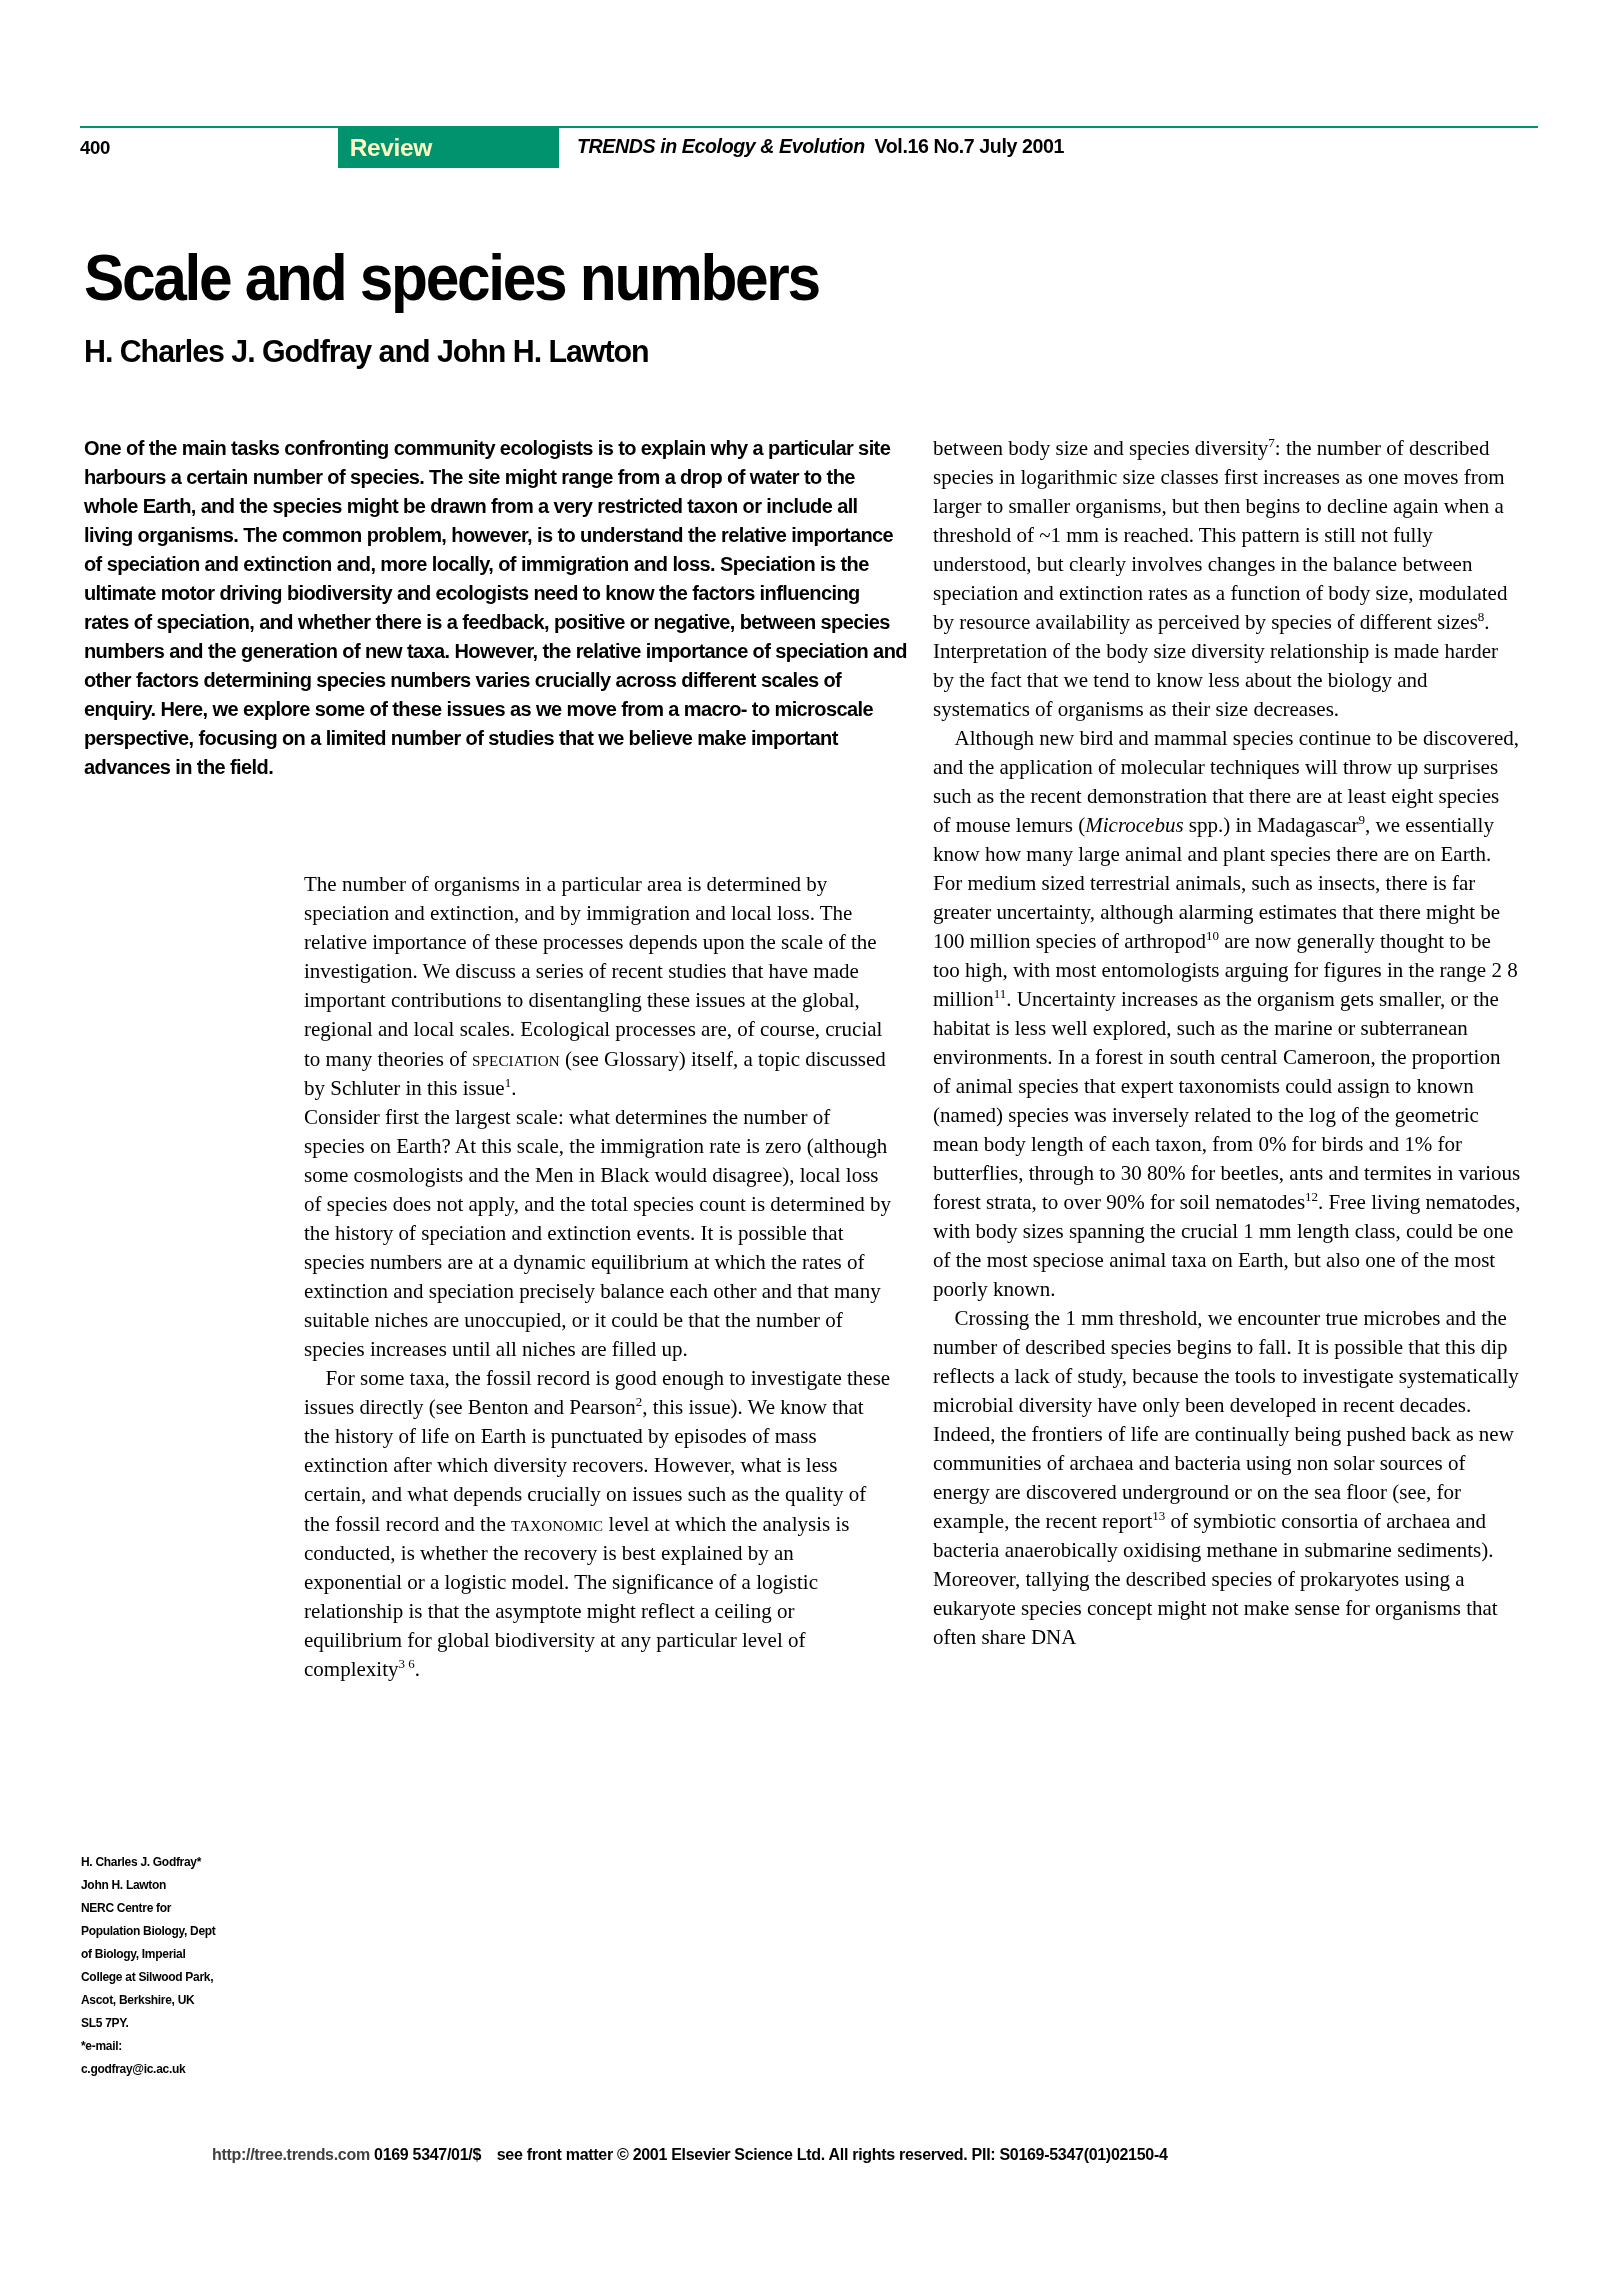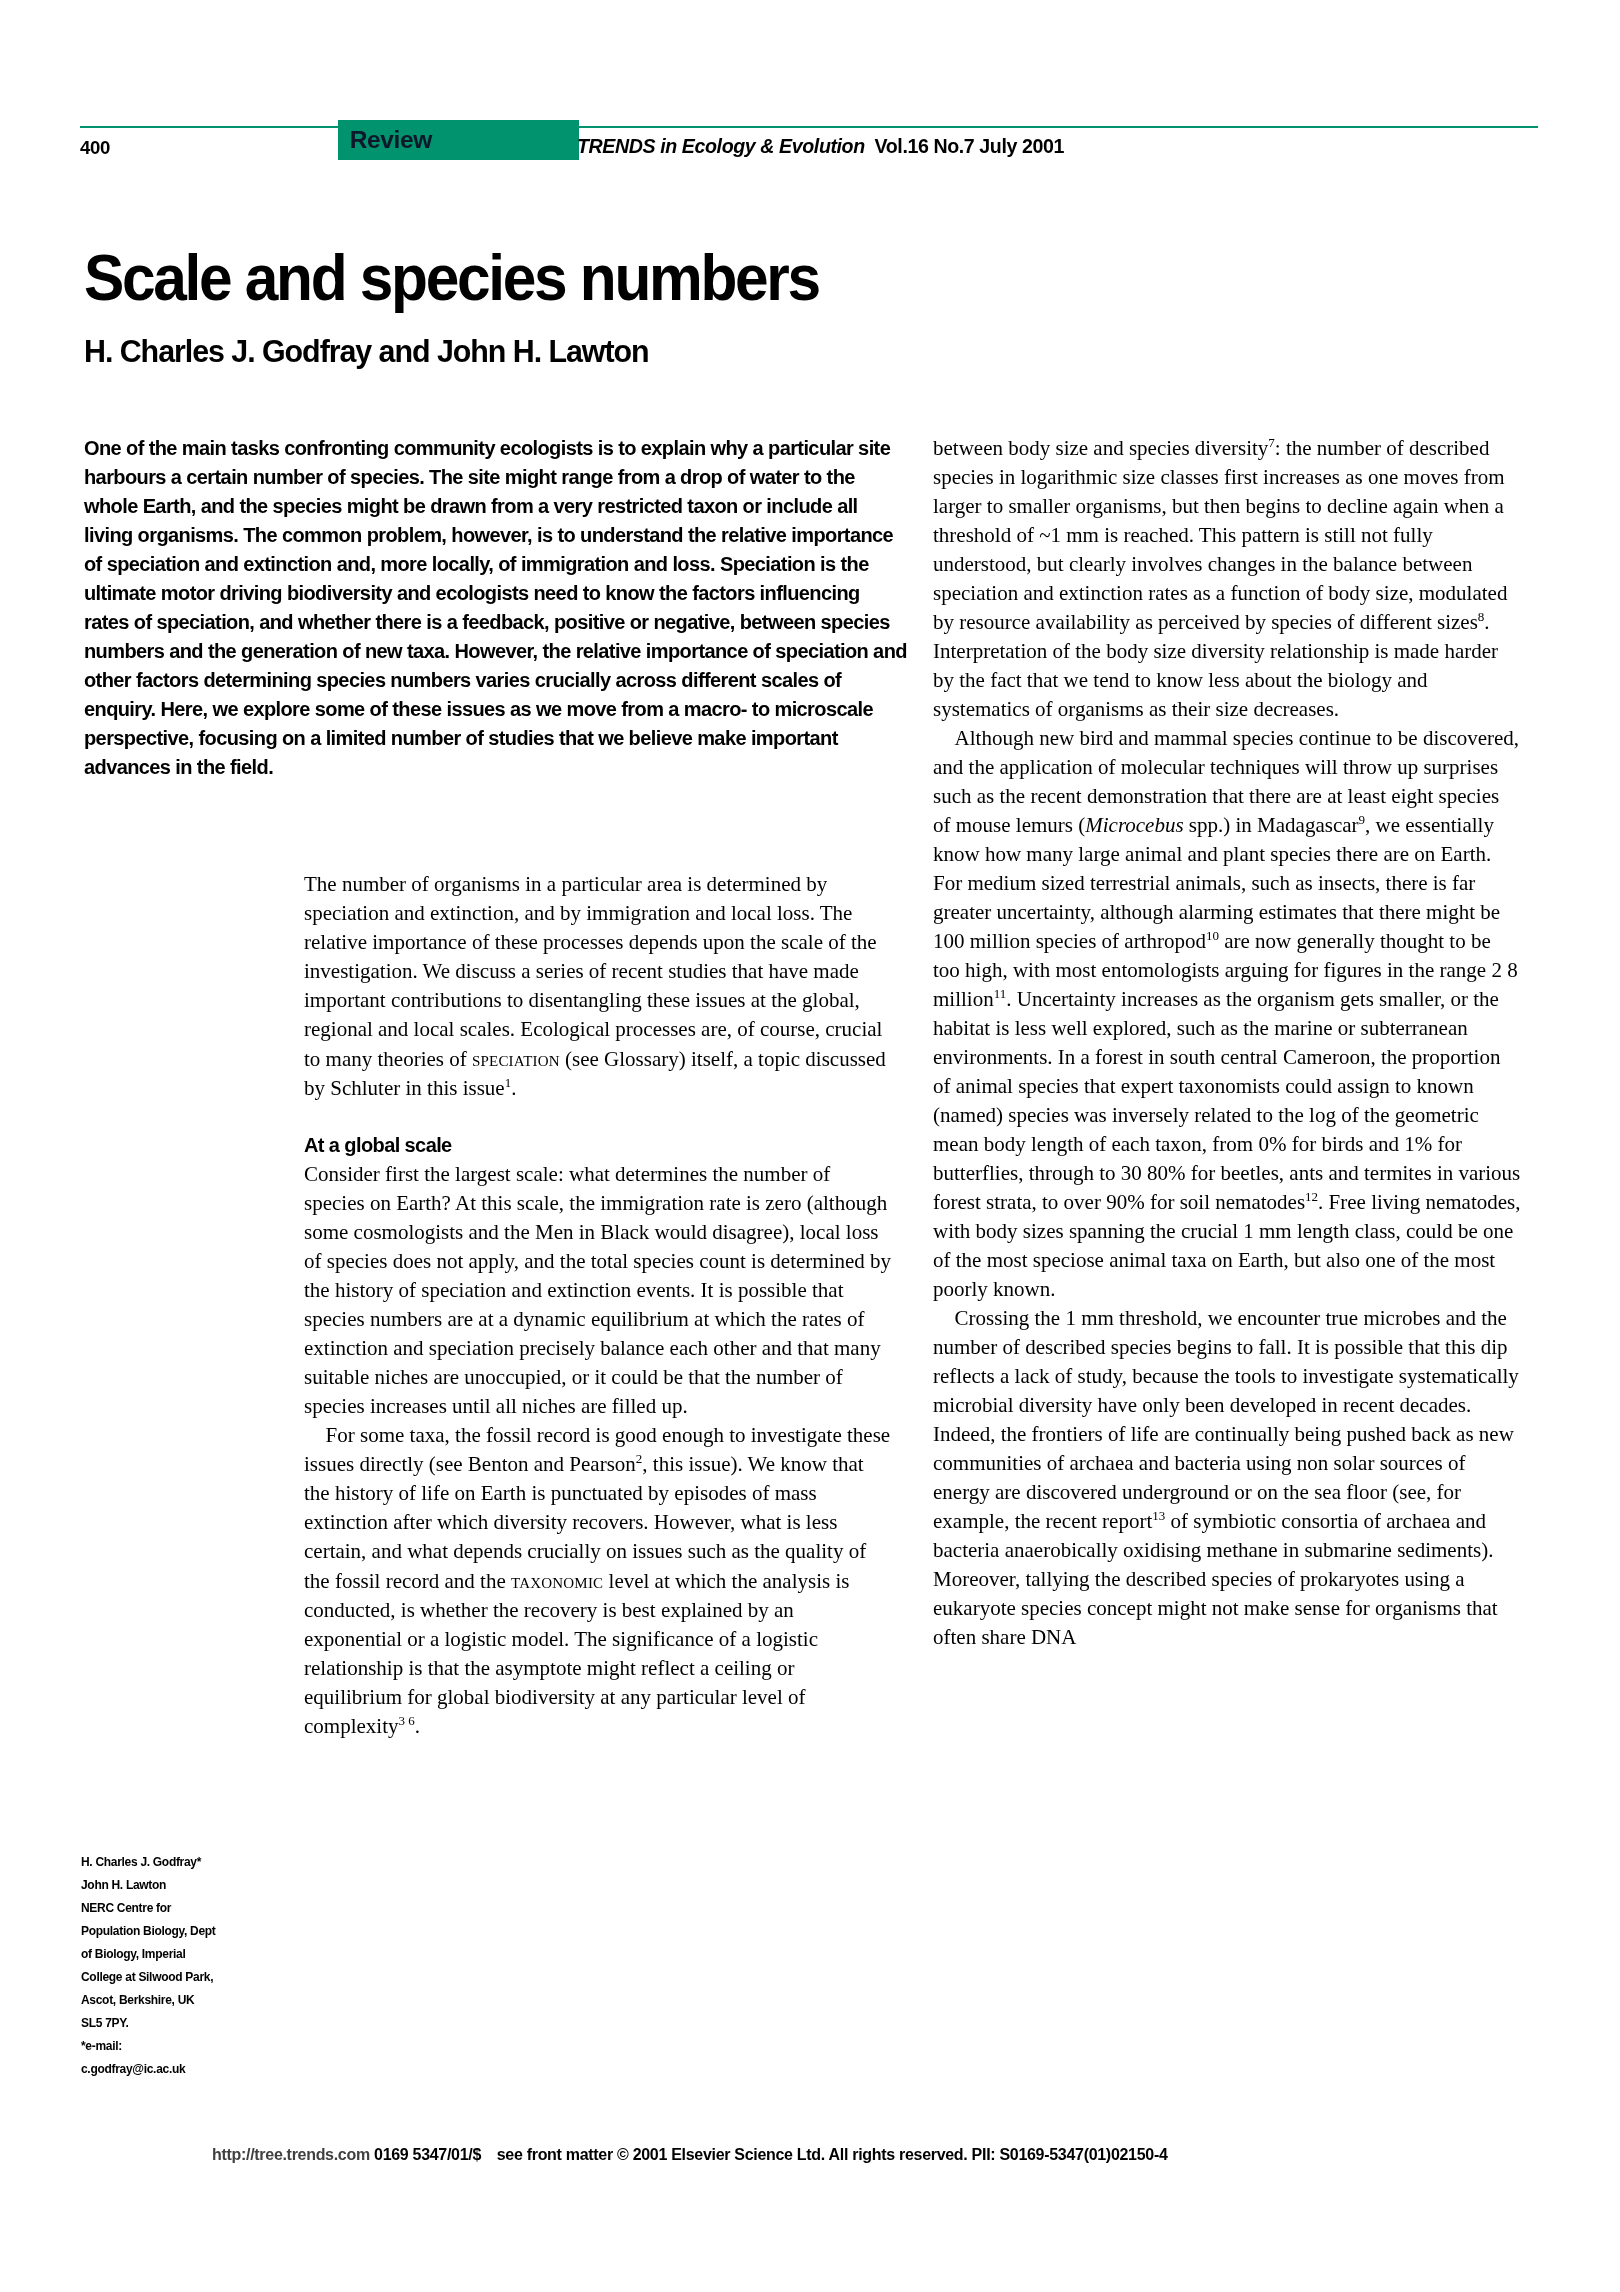--- a/index.html
+++ b/index.html
@@ -39,25 +39,25 @@
     left: 80px;
     top: 137px;
     font-family: "Liberation Sans", "DejaVu Sans", sans-serif;
     font-weight: bold;
     font-size: 18.6px;
     letter-spacing: -0.3px;
   }
   .review-tag {
     position: absolute;
     left: 338px;
-    top: 120px;
-    width: 241px;
+    top: 128px;
+    width: 221px;
     height: 40px;
     background: #00936d;
-    color: #0f172a;
+    color: #fef9c3;
     font-family: "Liberation Sans", "DejaVu Sans", sans-serif;
     font-weight: bold;
     font-size: 24.5px;
     line-height: 40px;
     padding-left: 11.8px;
     box-sizing: border-box;
     letter-spacing: -0.4px;
   }
   .journal-line {
     position: absolute;
@@ -212,21 +212,20 @@
 
   <h1 class="article-title">Scale and species numbers</h1>
 
   <div class="article-authors">H. Charles J. Godfray and John H. Lawton</div>
 
   <div class="abstract">One of the main tasks confronting community ecologists is to explain why a particular site harbours a certain number of species. The site might range from a drop of water to the whole Earth, and the species might be drawn from a very restricted taxon or include all living organisms. The common problem, however, is to understand the relative importance of speciation and extinction and, more locally, of immigration and loss. Speciation is the ultimate motor driving biodiversity and ecologists need to know the factors influencing rates of speciation, and whether there is a feedback, positive or negative, between species numbers and the generation of new taxa. However, the relative importance of speciation and other factors determining species numbers varies crucially across different scales of enquiry. Here, we explore some of these issues as we move from a macro- to microscale perspective, focusing on a limited number of studies that we believe make important advances in the field.</div>
 
   <div class="col-left">
     <p><span>The number of organisms in a particular area is determined by speciation and extinction, and by immigration and local loss. The relative importance of these processes depends upon the scale of the investigation. We discuss a series of recent studies that have made important contributions to disentangling these issues at the global, regional and local scales. Ecological processes are, of course, crucial to many theories of </span><span class="sc">speciation</span><span> (see Glossary) itself, a topic discussed by Schluter in this issue</span><sup>1</sup><span>.</span></p>
 
-    <h2 class="subhead">At a global scale</h2>
 
     <p>Consider first the largest scale: what determines the number of species on Earth? At this scale, the immigration rate is zero (although some cosmologists and the Men in Black would disagree), local loss of species does not apply, and the total species count is determined by the history of speciation and extinction events. It is possible that species numbers are at a dynamic equilibrium at which the rates of extinction and speciation precisely balance each other and that many suitable niches are unoccupied, or it could be that the number of species increases until all niches are filled up.</p>
 
     <p class="indent"><span>For some taxa, the fossil record is good enough to investigate these issues directly (see Benton and Pearson</span><sup>2</sup><span>, this issue). We know that the history of life on Earth is punctuated by episodes of mass extinction after which diversity recovers. However, what is less certain, and what depends crucially on issues such as the quality of the fossil record and the </span><span class="sc">taxonomic</span><span> level at which the analysis is conducted, is whether the recovery is best explained by an exponential or a logistic model. The significance of a logistic relationship is that the asymptote might reflect a ceiling or equilibrium for global biodiversity at any particular level of complexity</span><sup>3 6</sup><span>.</span></p>
 
   </div>
 
   <div class="col-right">
     <p><span>between body size and species diversity</span><sup>7</sup><span>: the number of described species in logarithmic size classes first increases as one moves from larger to smaller organisms, but then begins to decline again when a threshold of ~1 mm is reached. This pattern is still not fully understood, but clearly involves changes in the balance between speciation and extinction rates as a function of body size, modulated by resource availability as perceived by species of different sizes</span><sup>8</sup><span>. Interpretation of the body size  diversity relationship is made harder by the fact that we tend to know less about the biology and systematics of organisms as their size decreases.</span></p>
 

